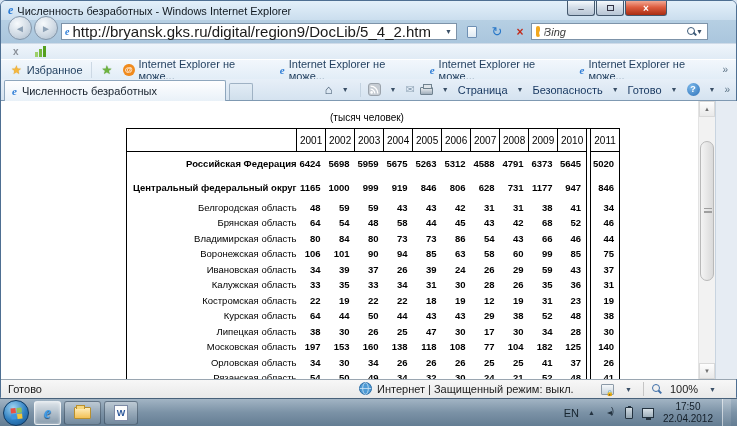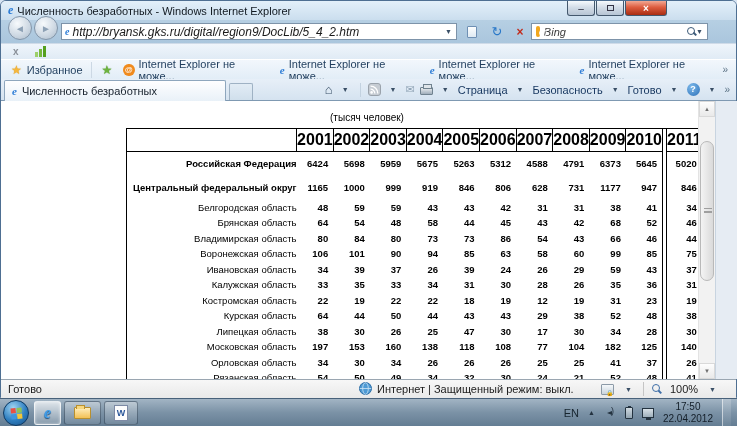--- a/index.html
+++ b/index.html
@@ -27,21 +27,21 @@
 
   .navbar { position:absolute; top:19px; left:0; right:0; height:23px; }
   .nav-circle { position:absolute; top:-4px; width:24px; height:24px; border-radius:50%;
                 border:1px solid #8396aa; color:#8da1b5; font-size:10px;
                 background:radial-gradient(circle at 38% 30%, #f7fafc, #ccd7e2 60%, #a9bac9);
                 display:flex; align-items:center; justify-content:center; }
   .back { left:7px; } .fwd { left:33px; }
 
   .address-bar { position:absolute; left:60px; top:3px; width:396px; height:17px; background:#fff;
                  border:1px solid #7d93a9; display:flex; align-items:center; }
-  .address-bar input { flex:1; border:none; outline:none; font-size:12px; color:#1a1a1a; background:transparent; padding-left:3px;font-style:italic; }
+  .address-bar input { flex:1; border:none; outline:none; font-size:15px; color:#1a1a1a; background:transparent; padding-left:3px; }
   .page-icon { margin-left:3px; }
   .dd { font-size:7px; color:#3a4f66; padding:0 4px; }
 
   .nav-btn { position:absolute; top:3px; height:17px; display:flex; align-items:center; justify-content:center; }
   .compat { left:459px; width:24px; }
   .broken-page { width:10px; height:12px; background:linear-gradient(#fdfefe,#dfeaf3); border:1px solid #6f90b4; border-radius:1px; }
   .refresh { left:485px; width:22px; font-size:13px; color:#2a78c8; }
   .stop { left:508px; width:22px; font-size:12px; font-weight:bold; color:#c22a1a; }
 
   .search-box { position:absolute; left:530px; top:3px; width:177px; height:17px; background:#fff;
@@ -92,21 +92,21 @@
   .help-icon { width:13px; height:13px; border-radius:50%; background:radial-gradient(circle at 35% 30%, #7db9ea, #2a6fb8); color:#fff; font-size:9px; font-weight:bold; text-align:center; line-height:13px; }
 
   
   .viewport { position:absolute; top:100px; left:0; width:714px; height:278px; background:#fff; overflow:hidden; }
   .right-strip { position:absolute; top:100px; left:714px; width:22px; height:278px; background:#e6ecf3; border-left:1px solid #c8d4e0; }
 
   .page-caption { position:absolute; top:11px; left:125px; width:482px; text-align:center; font-size:10px; color:#000; }
 
   table.data-table { position:absolute; top:27px; left:125px; border-collapse:collapse; table-layout:fixed;
                      border:1px solid #000; font-size:9.5px; color:#000; }
-  .data-table th { font-weight:bold; font-size:16px; padding:0; }
+  .data-table th { font-weight:normal; font-size:10px; padding:0; }
   th.name-h { width:157px; border:1px solid #000; }
   th.yh { width:29px; height:23px; border:1px solid #000; text-align:center; }
   .sp { width:4px; border-left:1px solid #000; border-right:1px solid #000; padding:0; }
   .data-table td { padding:0; vertical-align:middle; }
   td.region-name { text-align:right; padding-left:6px; white-space:nowrap; overflow:hidden; }
   td.val { text-align:right; padding-right:5px; font-weight:bold; }
   tr.bold-row td { height:24px; font-weight:bold; }
   tr.region-row td { height:15.5px; }
 
   

